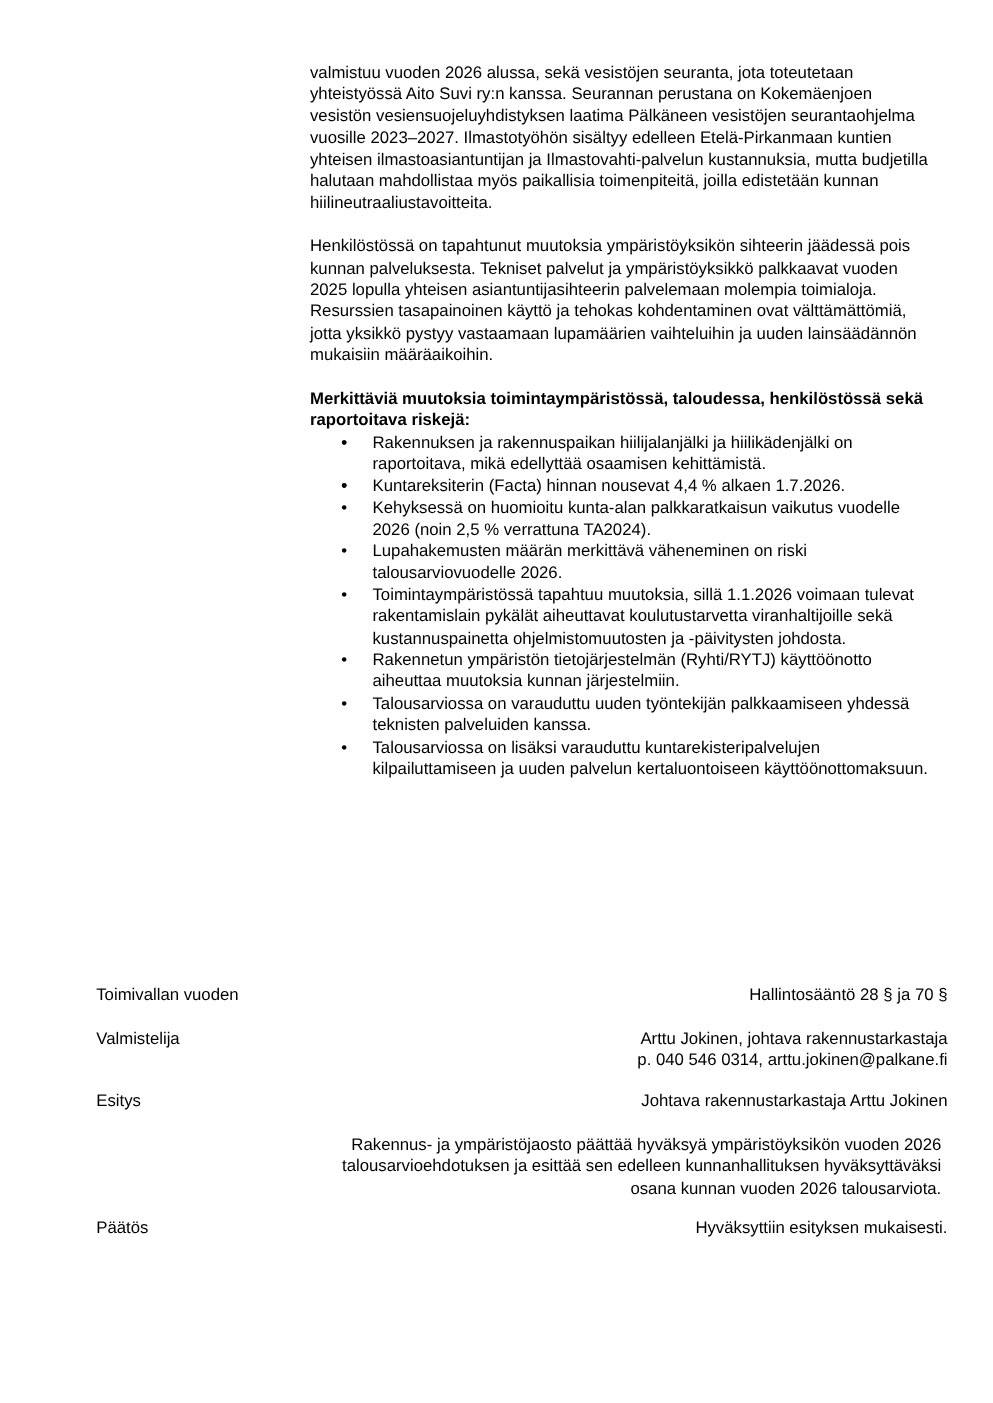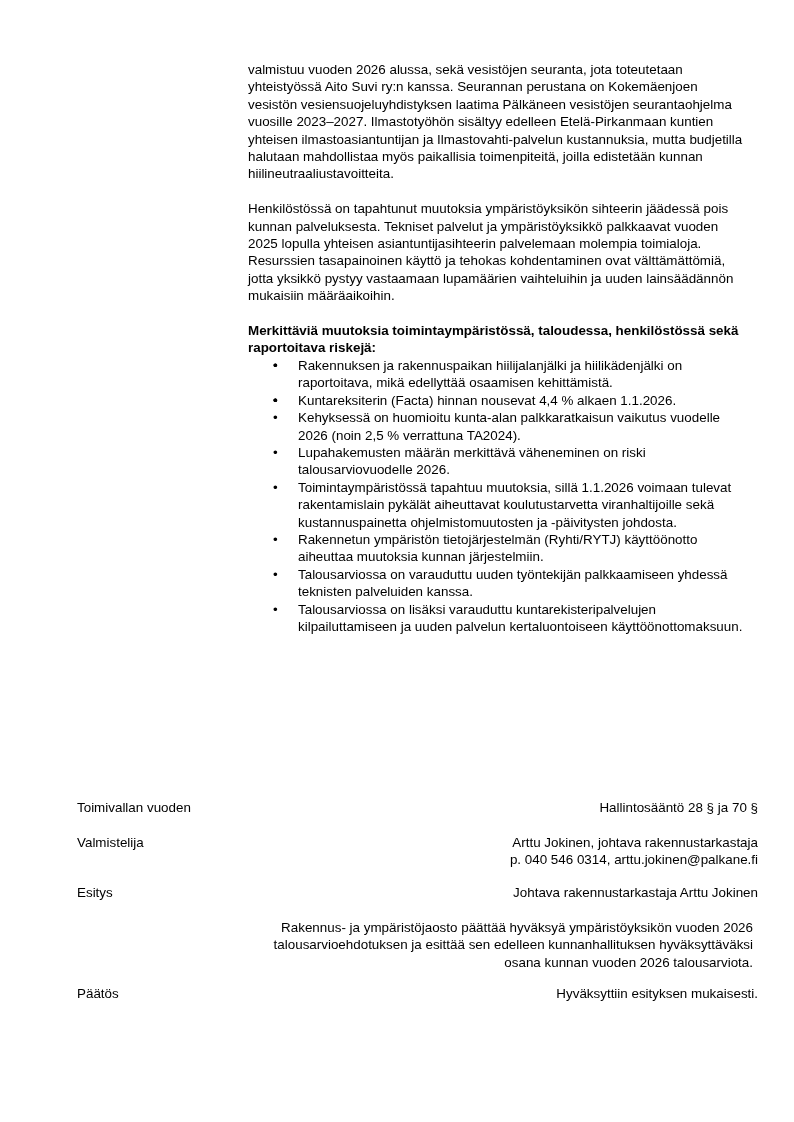--- a/index.html
+++ b/index.html
@@ -1,18 +1,18 @@
 <!DOCTYPE html>
 <html><head>
 <meta charset="utf-8">
 <style>
   html, body { margin: 0; padding: 0; background: #ffffff; }
   body { width: 794px; height: 1122px; position: relative; overflow: hidden;
          font-family: "Liberation Sans", sans-serif; font-size: 13.4px; color: #000; }
-  .page { position: absolute; left: 0; top: 12px; width: 794px; height: 990px; }
+  .page { position: absolute; left: 0; top: 0; width: 794px; height: 990px; }
   .content { position: absolute; left: 248px; top: 49px; width: 500px; line-height: 17.4px; }
   .para { margin: 0 0 17.4px 0; }
   .heading { font-weight: bold; margin: 0; }
   ul.bullets { list-style: none; margin: 0; padding: 0; }
   ul.bullets li { position: relative; padding-left: 50px; }
   ul.bullets li .dot { position: absolute; left: 25px; top: 0; }
   .row { position: absolute; left: 77px; width: 690px; line-height: 17.4px; }
   .row .lbl { position: absolute; left: 0; top: 0; width: 170px; }
   .row .val { position: absolute; left: 171px; top: 0; width: 510px; text-align: right; }
 </style>
@@ -23,21 +23,21 @@
 
   <div class="content">
     <p class="para">valmistuu vuoden 2026 alussa, sekä vesistöjen seuranta, jota toteutetaan yhteistyössä Aito Suvi ry:n kanssa. Seurannan perustana on Kokemäenjoen vesistön vesiensuojeluyhdistyksen laatima Pälkäneen vesistöjen seurantaohjelma vuosille 2023–2027. Ilmastotyöhön sisältyy edelleen Etelä-Pirkanmaan kuntien yhteisen ilmastoasiantuntijan ja Ilmastovahti-palvelun kustannuksia, mutta budjetilla halutaan mahdollistaa myös paikallisia toimenpiteitä, joilla edistetään kunnan hiilineutraaliustavoitteita.</p>
     <p class="para">Henkilöstössä on tapahtunut muutoksia ympäristöyksikön sihteerin jäädessä pois kunnan palveluksesta. Tekniset palvelut ja ympäristöyksikkö palkkaavat vuoden 2025 lopulla yhteisen asiantuntijasihteerin palvelemaan molempia toimialoja. Resurssien tasapainoinen käyttö ja tehokas kohdentaminen ovat välttämättömiä, jotta yksikkö pystyy vastaamaan lupamäärien vaihteluihin ja uuden lainsäädännön mukaisiin määräaikoihin.</p>
     <p class="heading">Merkittäviä muutoksia toimintaympäristössä, taloudessa, henkilöstössä sekä raportoitava riskejä:</p>
     <ul class="bullets">
       <li><span class="dot">•</span></li>
       <li><span class="dot">•</span><span>Rakennuksen ja rakennuspaikan hiilijalanjälki ja hiilikädenjälki on raportoitava, mikä edellyttää osaamisen kehittämistä.</span></li>
       <li><span class="dot">•</span></li>
       <li><span class="dot">•</span></li>
-      <li><span class="dot">•</span><span>Kuntareksiterin (Facta) hinnan nousevat 4,4 % alkaen 1.1.2026.</span></li>
+      <li><span class="dot">•</span><span>Kuntareksiterin (Facta) hinnan nousevat 4,4 % alkaen 1.7.2026.</span></li>
       <li><span class="dot">•</span><span>Kehyksessä on huomioitu kunta-alan palkkaratkaisun vaikutus vuodelle 2026 (noin 2,5 % verrattuna TA2024).</span></li>
       <li><span class="dot">•</span><span>Lupahakemusten määrän merkittävä väheneminen on riski talousarviovuodelle 2026.</span></li>
       <li><span class="dot">•</span><span>Toimintaympäristössä tapahtuu muutoksia, sillä 1.1.2026 voimaan tulevat rakentamislain pykälät aiheuttavat koulutustarvetta viranhaltijoille sekä kustannuspainetta ohjelmistomuutosten ja -päivitysten johdosta.</span></li>
       <li><span class="dot">•</span><span>Rakennetun ympäristön tietojärjestelmän (Ryhti/RYTJ) käyttöönotto aiheuttaa muutoksia kunnan järjestelmiin.</span></li>
       <li><span class="dot">•</span><span>Talousarviossa on varauduttu uuden työntekijän palkkaamiseen yhdessä teknisten palveluiden kanssa.</span></li>
       <li><span class="dot">•</span><span>Talousarviossa on lisäksi varauduttu kuntarekisteripalvelujen kilpailuttamiseen ja uuden palvelun kertaluontoiseen käyttöönottomaksuun.</span></li>
     </ul>
   </div>
 
   <div class="row" style="top:787px;">

